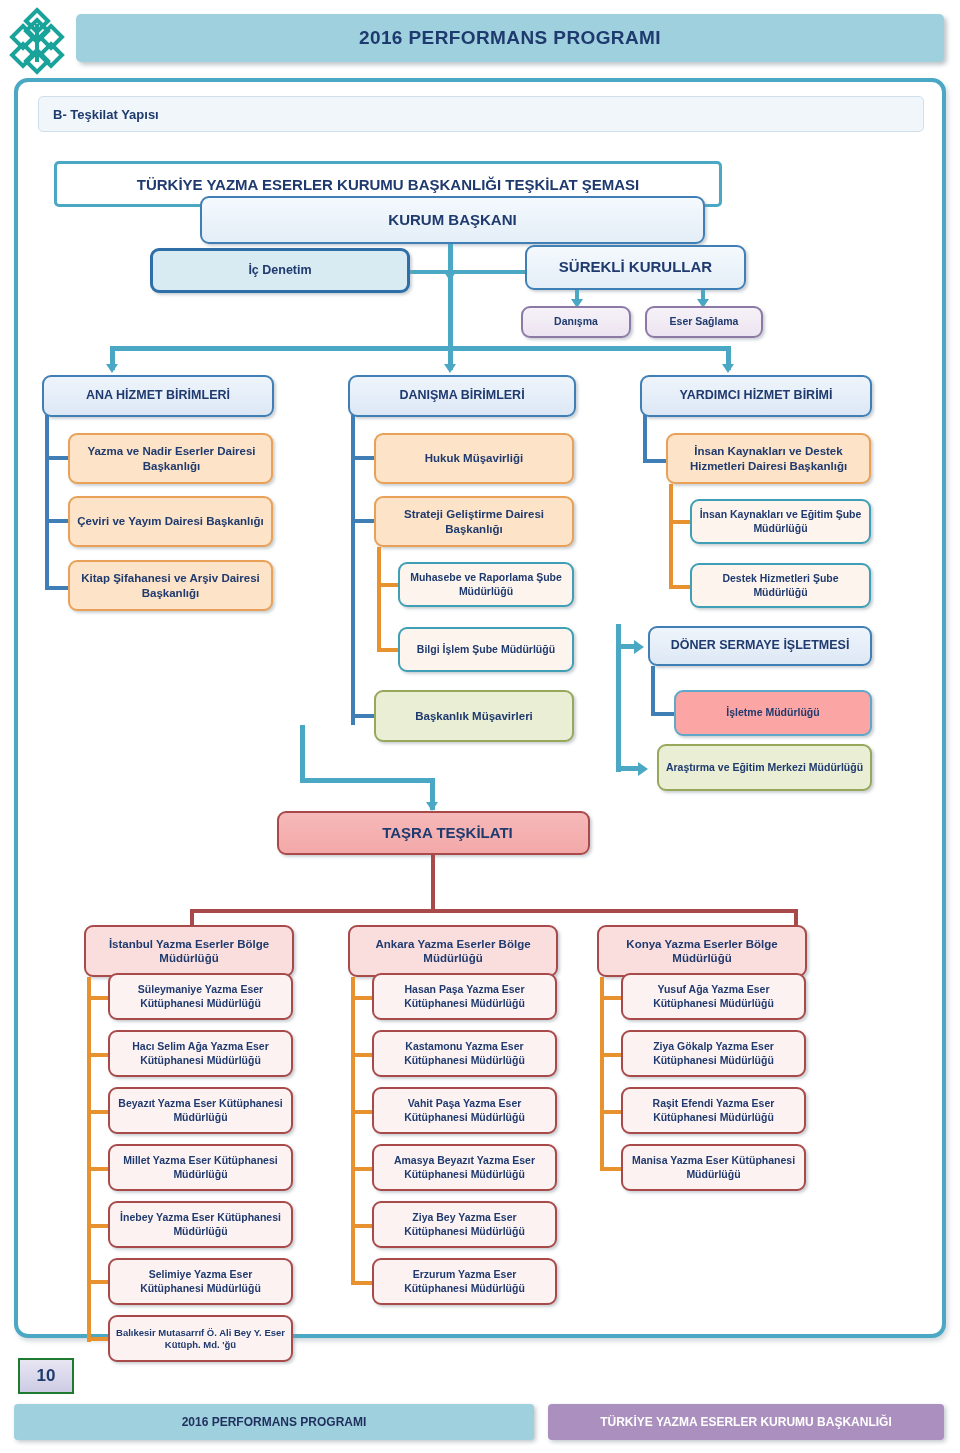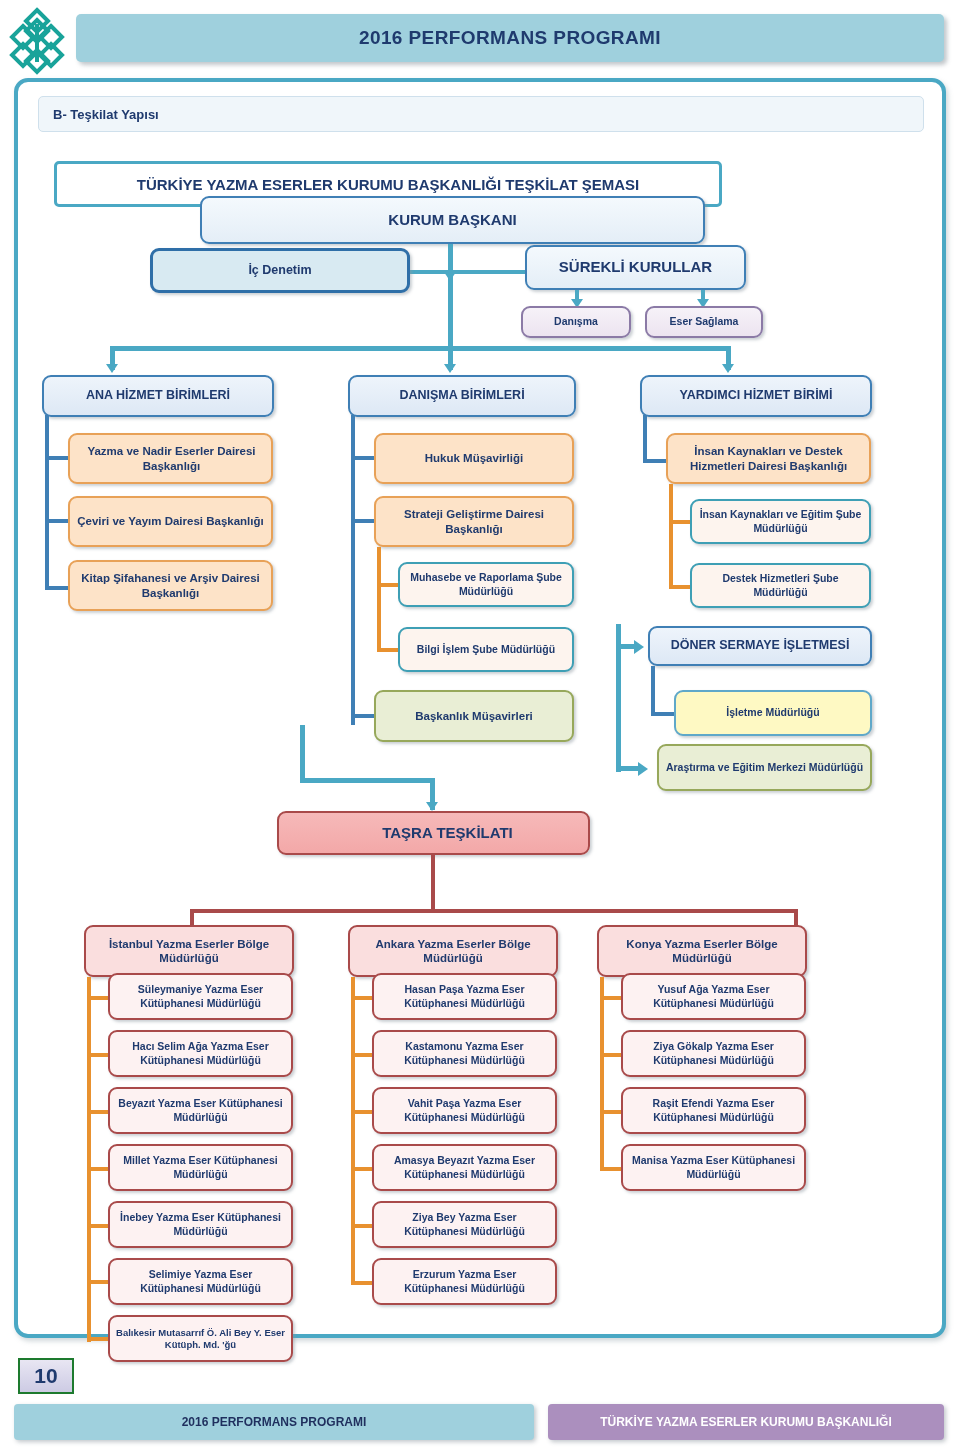--- a/index.html
+++ b/index.html
@@ -54,21 +54,21 @@
   .node span { display:block; width:100%; }
 
   
   .blue-top   { background: linear-gradient(#f4f9fd,#e4eef7); border:2px solid #3f7fb5; color:#1f3a6e; }
   .blue-hdr   { background: linear-gradient(#eef4fb,#dde8f5); border:2px solid #3f7fb5; color:#1f3a6e; }
   .blue-fill  { background: #d8eaf2; border:3px solid #2f6fa8; color:#1f3a6e; }
   .lav        { background: linear-gradient(#f6f2f8,#ece4f0); border:2px solid #8b7aa6; color:#1f3a6e; }
   .peach      { background: #fde3c8; border:2px solid #e8a157; color:#1f3a6e; }
   .teal-box   { background: #fdf4ee; border:2px solid #3e9fb5; color:#1f3a6e; }
   .olive      { background: #e9eed5; border:2px solid #97a85b; color:#1f3a6e; }
-  .lightblue  { background: #fef9c3; border:2px solid #5fa8c9; color:#1f3a6e; }
+  .lightblue  { background: #fca5a5; border:2px solid #5fa8c9; color:#1f3a6e; }
   .pink-hdr   { background: linear-gradient(#f6b9b9,#f3a8a8); border:2px solid #a94a4a; color:#1f3a6e;padding-left:34px; }
   .pink-mid   { background: #fadede; border:2px solid #a94a4a; color:#1f3a6e; }
   .pink-lite  { background: #fdf2f2; border:2px solid #a94a4a; color:#1f3a6e; }
 
   .b  { font-weight: bold; }
   .fs16 { font-size: 15px; }
   .fs13 { font-size: 12.5px; }
   .fs12 { font-size: 11.5px; }
   .fs11 { font-size: 10.5px; }
   .fs10 { font-size: 9.5px; }
@@ -88,21 +88,21 @@
     border-top:7px solid transparent; border-bottom:7px solid transparent;
     border-left:10px solid #4aa8c4;
   }
 
   
   .pagenum {
     position:absolute; left:18px; top:1358px; width:56px; height:36px;
     background: linear-gradient(#e8e6f3,#cdcbe4); border:2px solid #1d7a2e;
     display:flex; align-items:center; justify-content:center;
   }
-  .pagenum span { font-size:21px; font-weight:bold; color:#1f3a6e; }
+  .pagenum span { font-size:17px; font-weight:bold; color:#1f3a6e; }
   .foot-l {
     position:absolute; left:14px; top:1404px; width:520px; height:36px;
     background:#9fd0dd; border-radius:4px;
     box-shadow: 2px 2px 4px rgba(120,130,140,.45);
     display:flex; align-items:center; justify-content:center;
   }
   .foot-r {
     position:absolute; left:548px; top:1404px; width:396px; height:36px;
     background:#ab8fbe; border-radius:4px;
     box-shadow: 2px 2px 4px rgba(120,130,140,.45);

